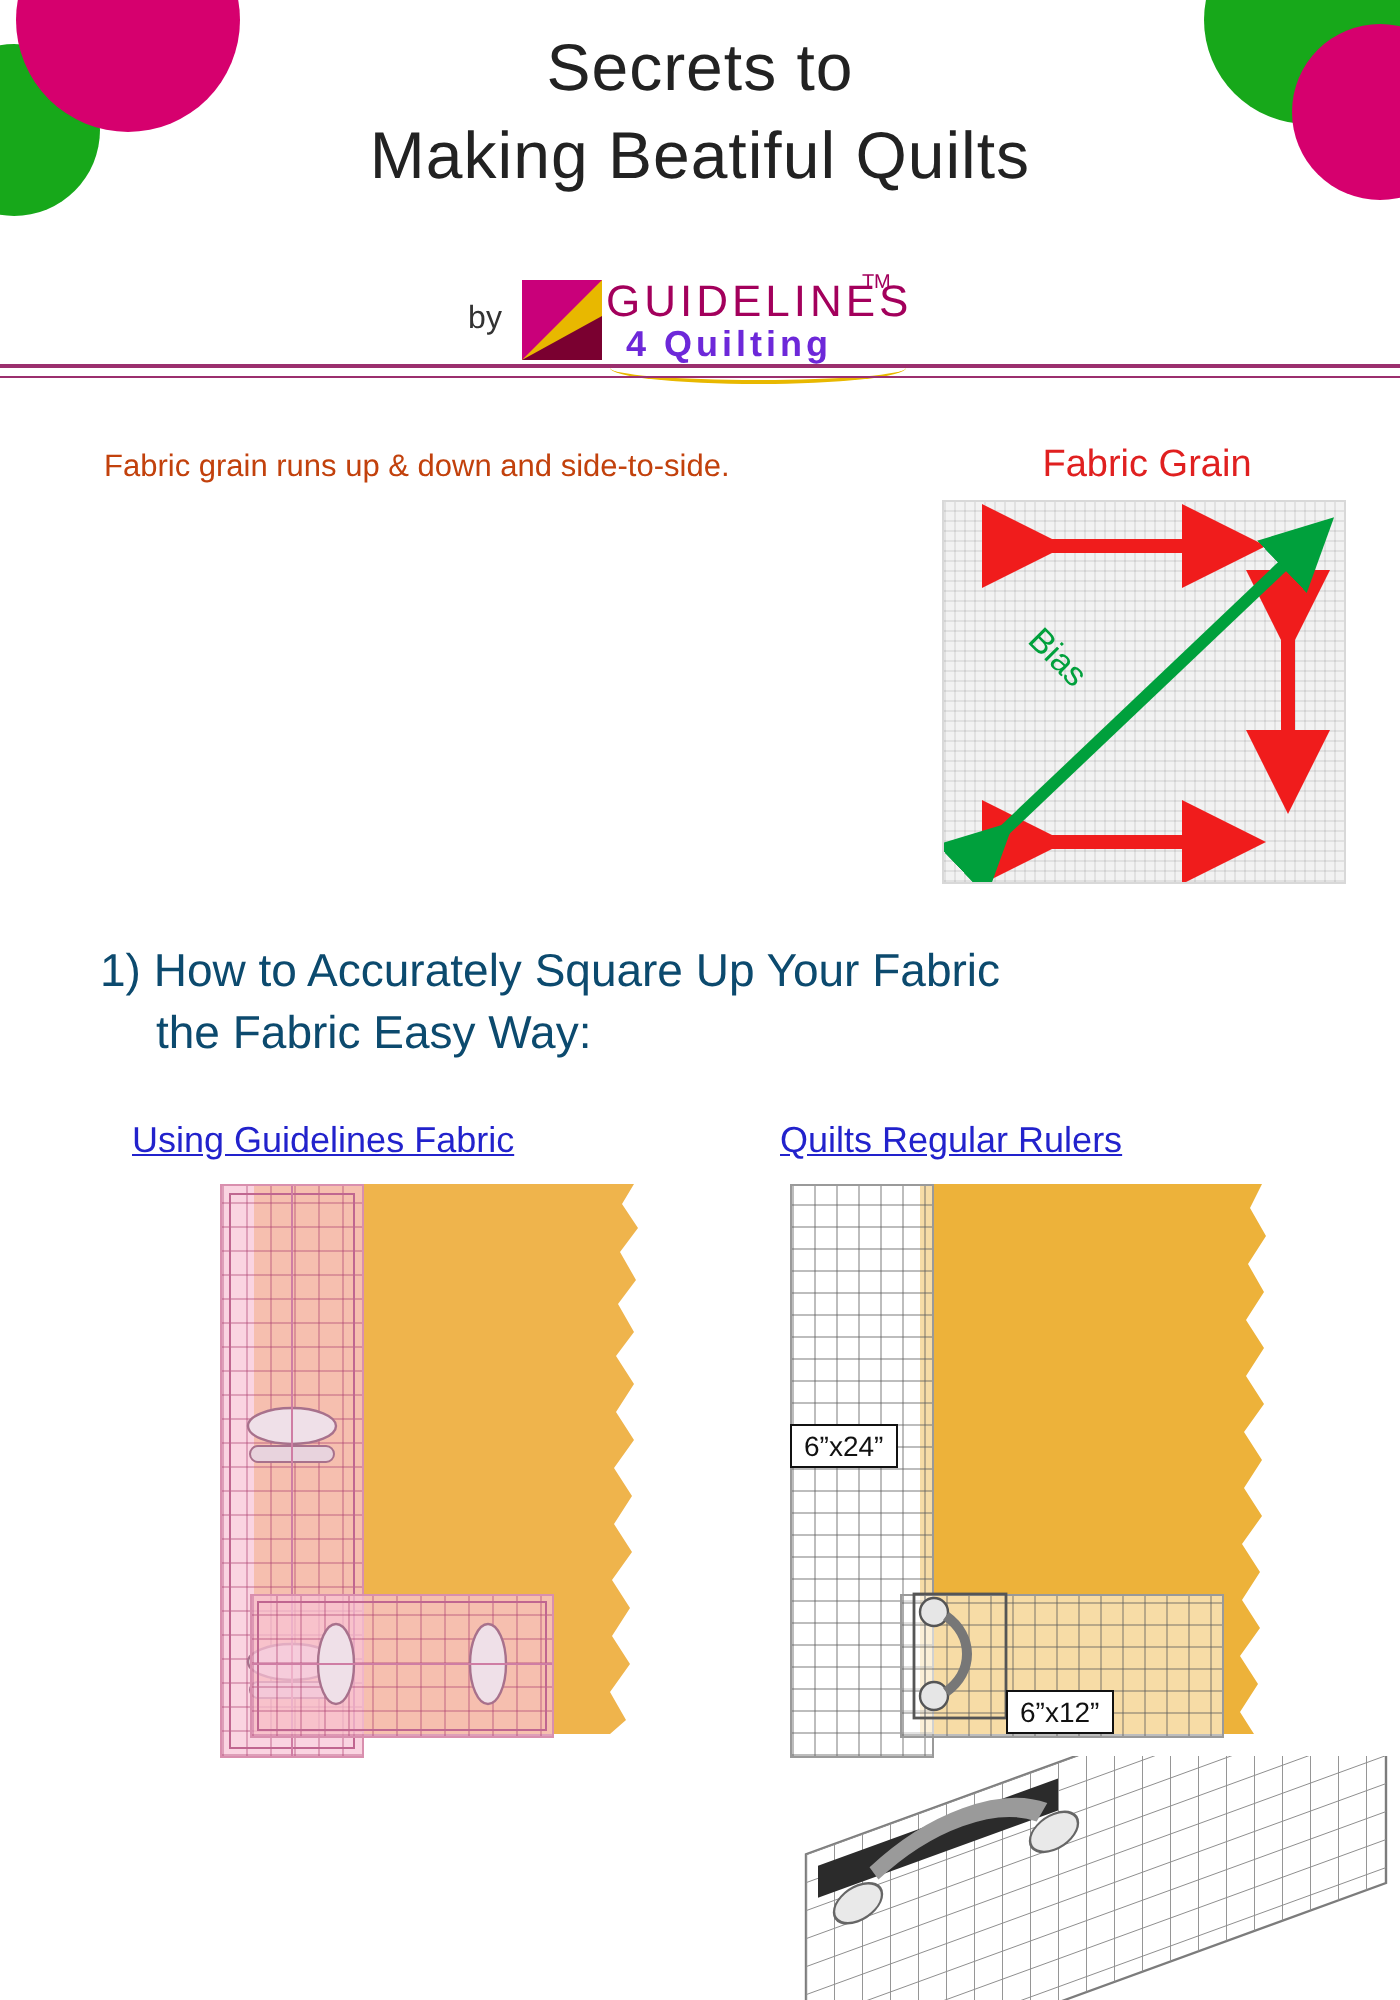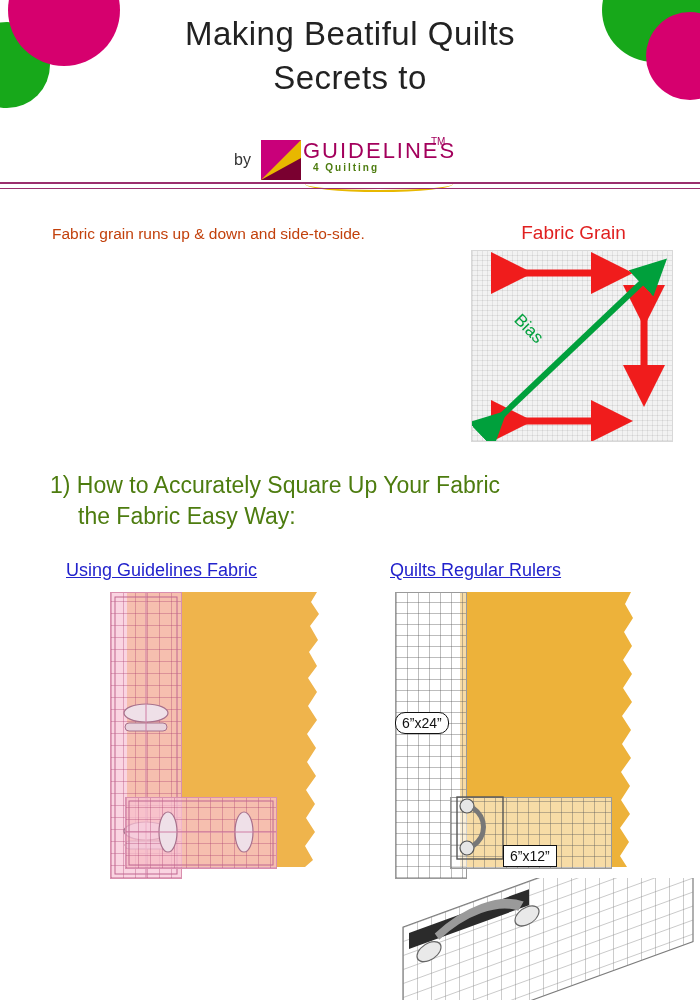--- a/index.html
+++ b/index.html
@@ -56,21 +56,21 @@
   }
   .logo-word{
     position:absolute;left:42px;top:2px;
     font-size:22px;letter-spacing:2px;color:#a3005c;font-weight:400;
   }
   .logo-tm{
     position:absolute;left:170px;top:0px;font-size:10px;color:#a3005c;
   }
   .logo-sub{
     position:absolute;left:52px;top:26px;
-    font-size:10px;letter-spacing:2px;color:#4d7c0f;font-weight:bold;
+    font-size:18px;letter-spacing:2px;color:#6d28d9;font-weight:bold;
   }
   .logo-swoosh{
     position:absolute;left:44px;top:40px;width:148px;height:14px;
     border-bottom:2px solid #e8b800;
     border-radius:0 0 60% 60%;
   }
   .rule{
     position:absolute;left:0;width:700px;height:0;
     border-top:2px solid #9b2f6e;
   }
@@ -99,21 +99,21 @@
   }
   .bias-label{
     position:absolute;left:40px;top:68px;
     transform:rotate(45deg);
     color:#00a03c;font-size:17px;font-weight:500;
   }
 
   
   .sec-head{
     position:absolute;left:50px;top:470px;width:600px;
-    font-size:23px;line-height:31px;color:#4d7c0f;
+    font-size:23px;line-height:31px;color:#0c4a6e;
   }
   .sec-head .indent{display:block;padding-left:28px;}
 
   
   .cap{
     position:absolute;font-size:18px;color:#2222cc;
     text-decoration:underline;
   }
   .cap.left{left:66px;top:560px;}
   .cap.right{left:390px;top:560px;}
@@ -146,42 +146,42 @@
     background-image:
       repeating-linear-gradient(0deg, rgba(90,90,90,0.40) 0 1px, transparent 1px 11px),
       repeating-linear-gradient(90deg, rgba(90,90,90,0.40) 0 1px, transparent 1px 11px);
   }
   .gr-v{left:0;top:0;width:70px;height:285px;}
   .gr-h{left:55px;top:205px;width:160px;height:70px;}
   .size-tag{
     position:absolute;background:#fff;border:1px solid #111;
     font-size:14px;padding:2px 6px;color:#111;white-space:nowrap;
   }
-  .tag-24{left:0px;top:120px;border-radius:10px;}
+  .tag-24{left:0px;top:120px;}
   .tag-12{left:108px;top:208px;margin-top:45px;}
 
   
   .persp{position:absolute;left:395px;top:878px;width:305px;height:122px;overflow:hidden;}
 </style>
 </head>
 <body>
 
 <div class="corner-art" style="left:0;width:140px;height:110px;">
   <div class="circle" style="left:-36px;top:22px;width:86px;height:86px;background:#17a81a;"></div>
   <div class="circle" style="left:8px;top:-46px;width:112px;height:112px;background:#d6006e;"></div>
 </div>
 <div class="corner-art" style="right:0;width:160px;height:120px;">
   <div class="circle" style="right:-6px;top:-42px;width:104px;height:104px;background:#17a81a;"></div>
   <div class="circle" style="right:-34px;top:12px;width:88px;height:88px;background:#d6006e;"></div>
 </div>
 
 <div class="header">
   <div class="title">
+    <div>Secrets to</div>
     <div>Making Beatiful Quilts</div>
-    <div>Secrets to</div>
   </div>
 
   <div class="byline">
     <span class="by-word">by</span><span class="logo">
       <span class="logo-mark"></span>
       <span class="logo-word">GUIDELINES</span>
       <span class="logo-tm">TM</span>
       <span class="logo-sub">4 Quilting</span>
       <span class="logo-swoosh"></span>
     </span>

